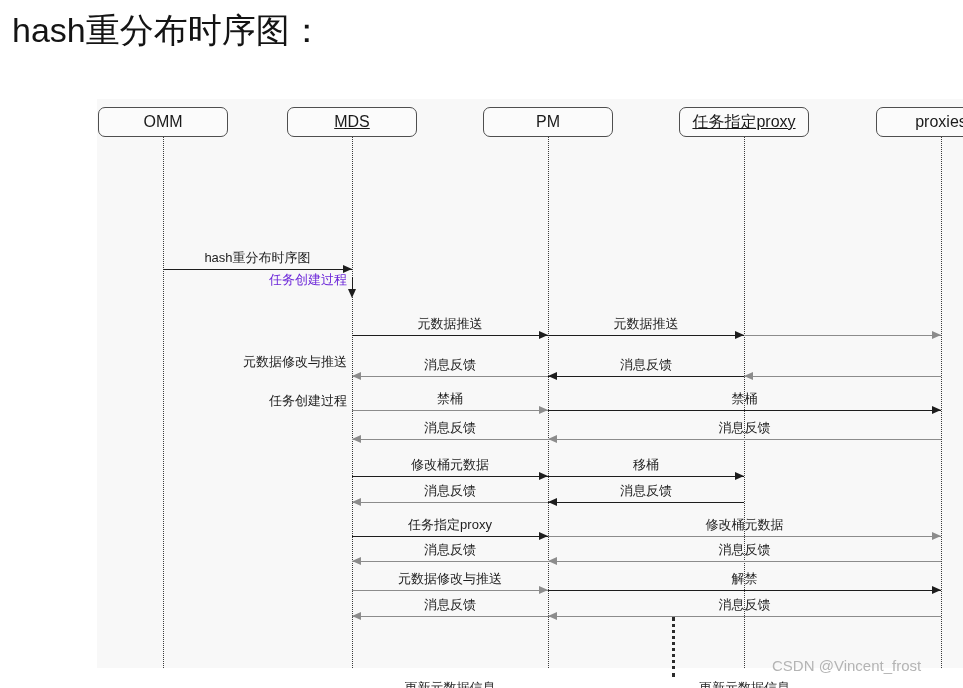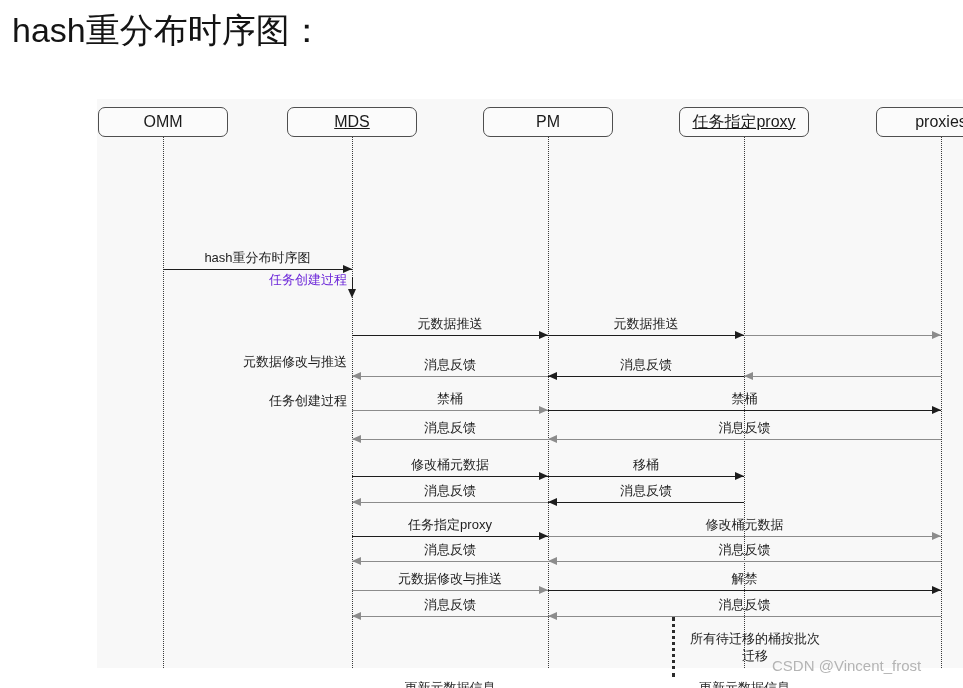--- a/index.html
+++ b/index.html
@@ -295,18 +295,17 @@
         </div>
         <div class="msg left faint" style="left: 255px; top: 630px; width: 196px;"></div>
         <div class="msg left faint" style="left: 451px; top: 630px; width: 393px;"></div>
       </div>
     <div id="sidenotes-layer">
         <div class="sidenote" style="right: 616px; top: 206px; margin-top: 48px;">元数据修改与推送</div>
         <div class="sidenote" style="right: 616px; top: 293px;">任务创建过程</div>
       </div>
 
     <div id="ellipsis"></div>
-    <div id="loop-note">所有待迁移的桶按批次迁移</div>
   </div>
 
   <div id="watermark">CSDN @Vincent_frost</div>
 
 </div>
 
 </body></html>

